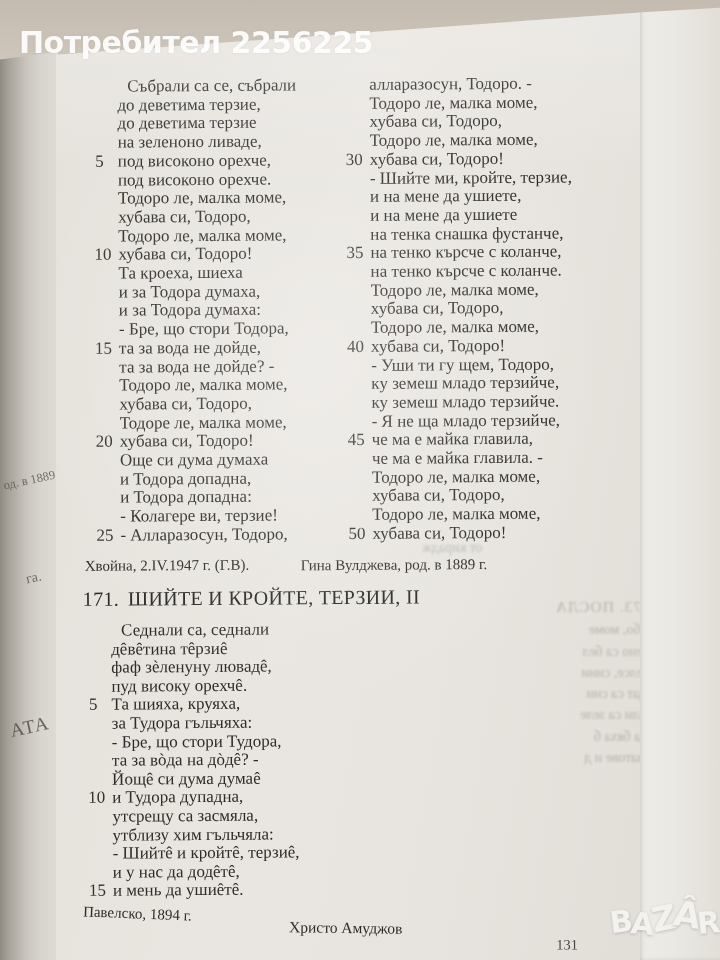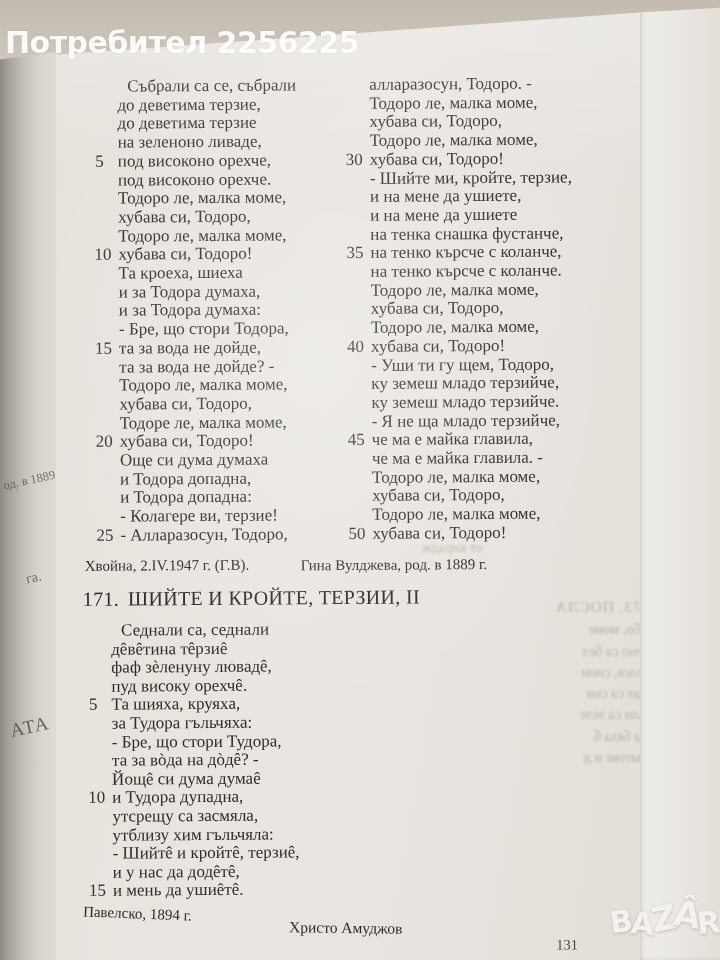--- a/index.html
+++ b/index.html
@@ -66,21 +66,21 @@
   
   .ghost-block { position:absolute; left:444px; top:596px; width:150px;
     transform:scaleX(-1); filter:blur(1.1px); opacity:.42; color:#6e7c66;
     font-size:14px; line-height:21.3px; white-space:nowrap; }
   .ghost-block .poem-line { font-size:14px; line-height:21.3px; }
   .ghost-block .poem-line:first-child { font-size:15.5px; letter-spacing:1px; margin-bottom:2px; }
   .ghost-frag { position:absolute; left:366px; top:540px; transform:scaleX(-1);
     filter:blur(1.1px); opacity:.4; color:#6e7c66; font-size:14px; white-space:nowrap; }
 
   
-  .watermark { position:absolute; left:5px; top:25px; font-family:"DejaVu Sans","Liberation Sans",sans-serif;
+  .watermark { position:absolute; left:19px; top:25px; font-family:"DejaVu Sans","Liberation Sans",sans-serif;
     font-weight:bold; font-size:30px; color:rgba(255,255,255,.93); letter-spacing:-.5px;
     text-shadow:0 0 2px rgba(160,155,148,.25); white-space:nowrap; }
 
   
   .bazar-logo { position:absolute; left:610px; top:900px; width:110px;
     font-family:"DejaVu Sans","Liberation Sans",sans-serif; font-weight:bold; color:#f3f2ee;
     text-shadow:0 1px 3px rgba(70,65,58,.25); white-space:nowrap; }
   .bazar-logo span { display:inline-block; font-size:30px; }
   .bazar-logo span:nth-child(1) { transform:rotate(-7deg); }
   .bazar-logo span:nth-child(2) { transform:rotate(5deg) translateY(2px); margin-left:-2px; }

